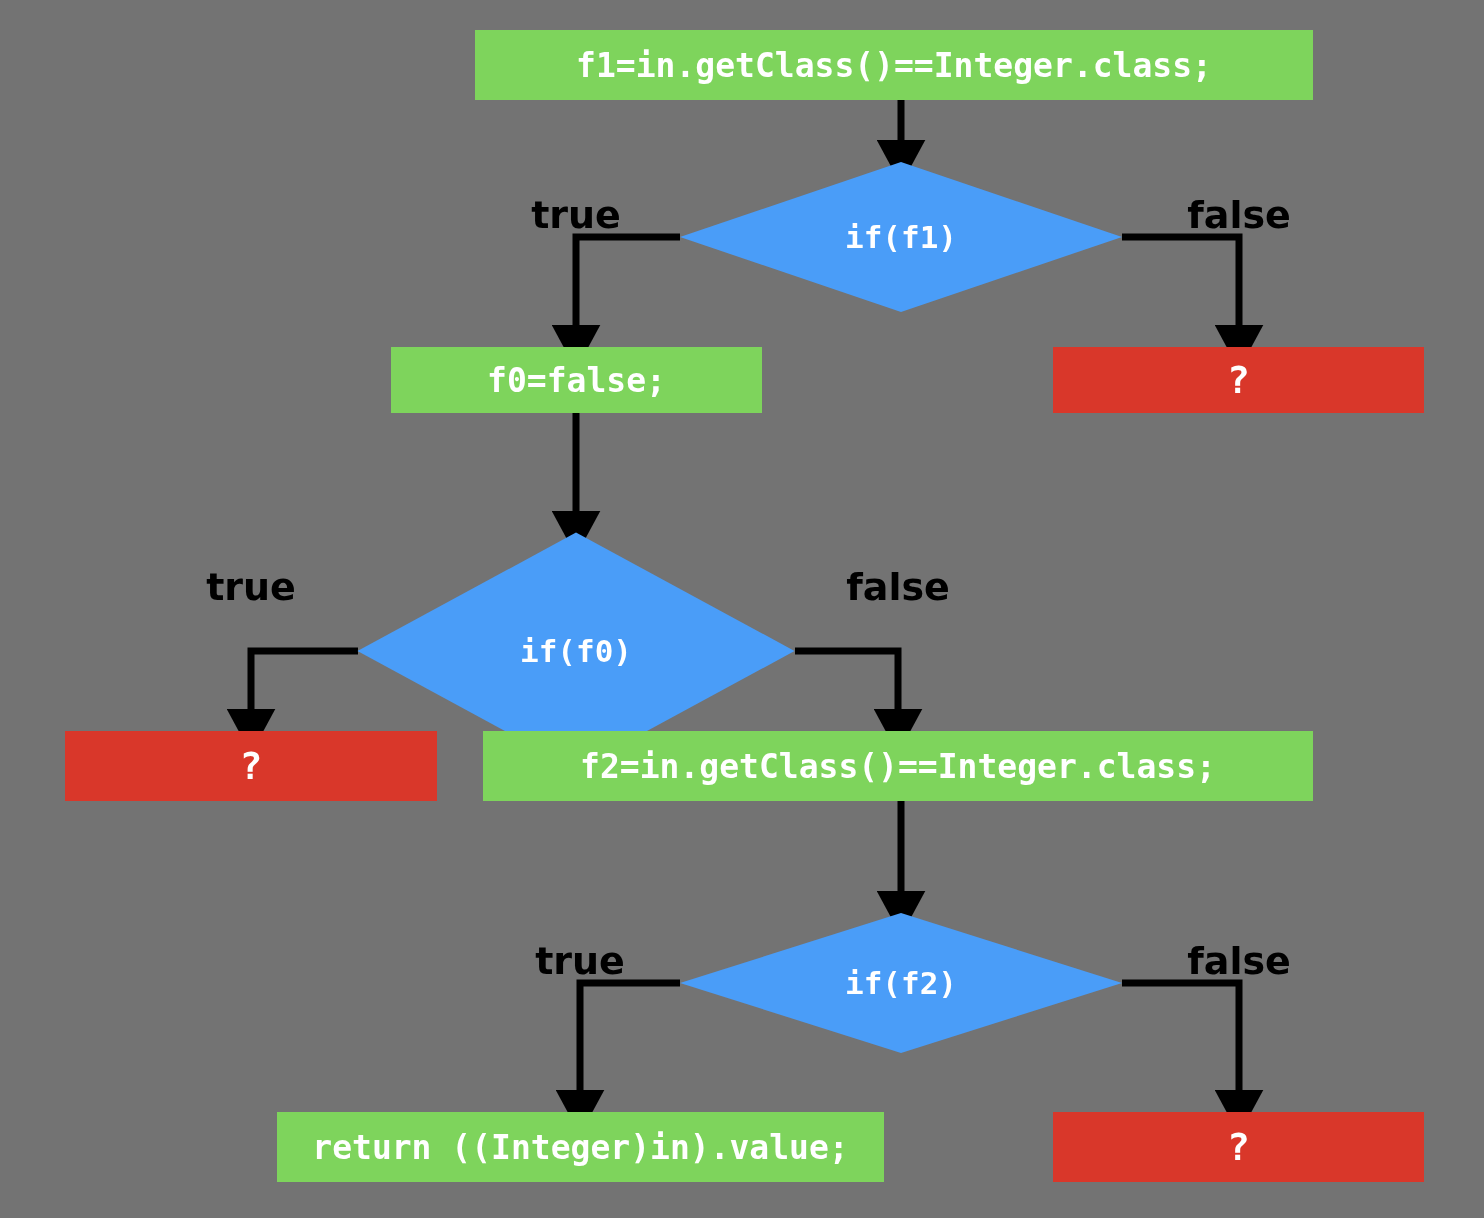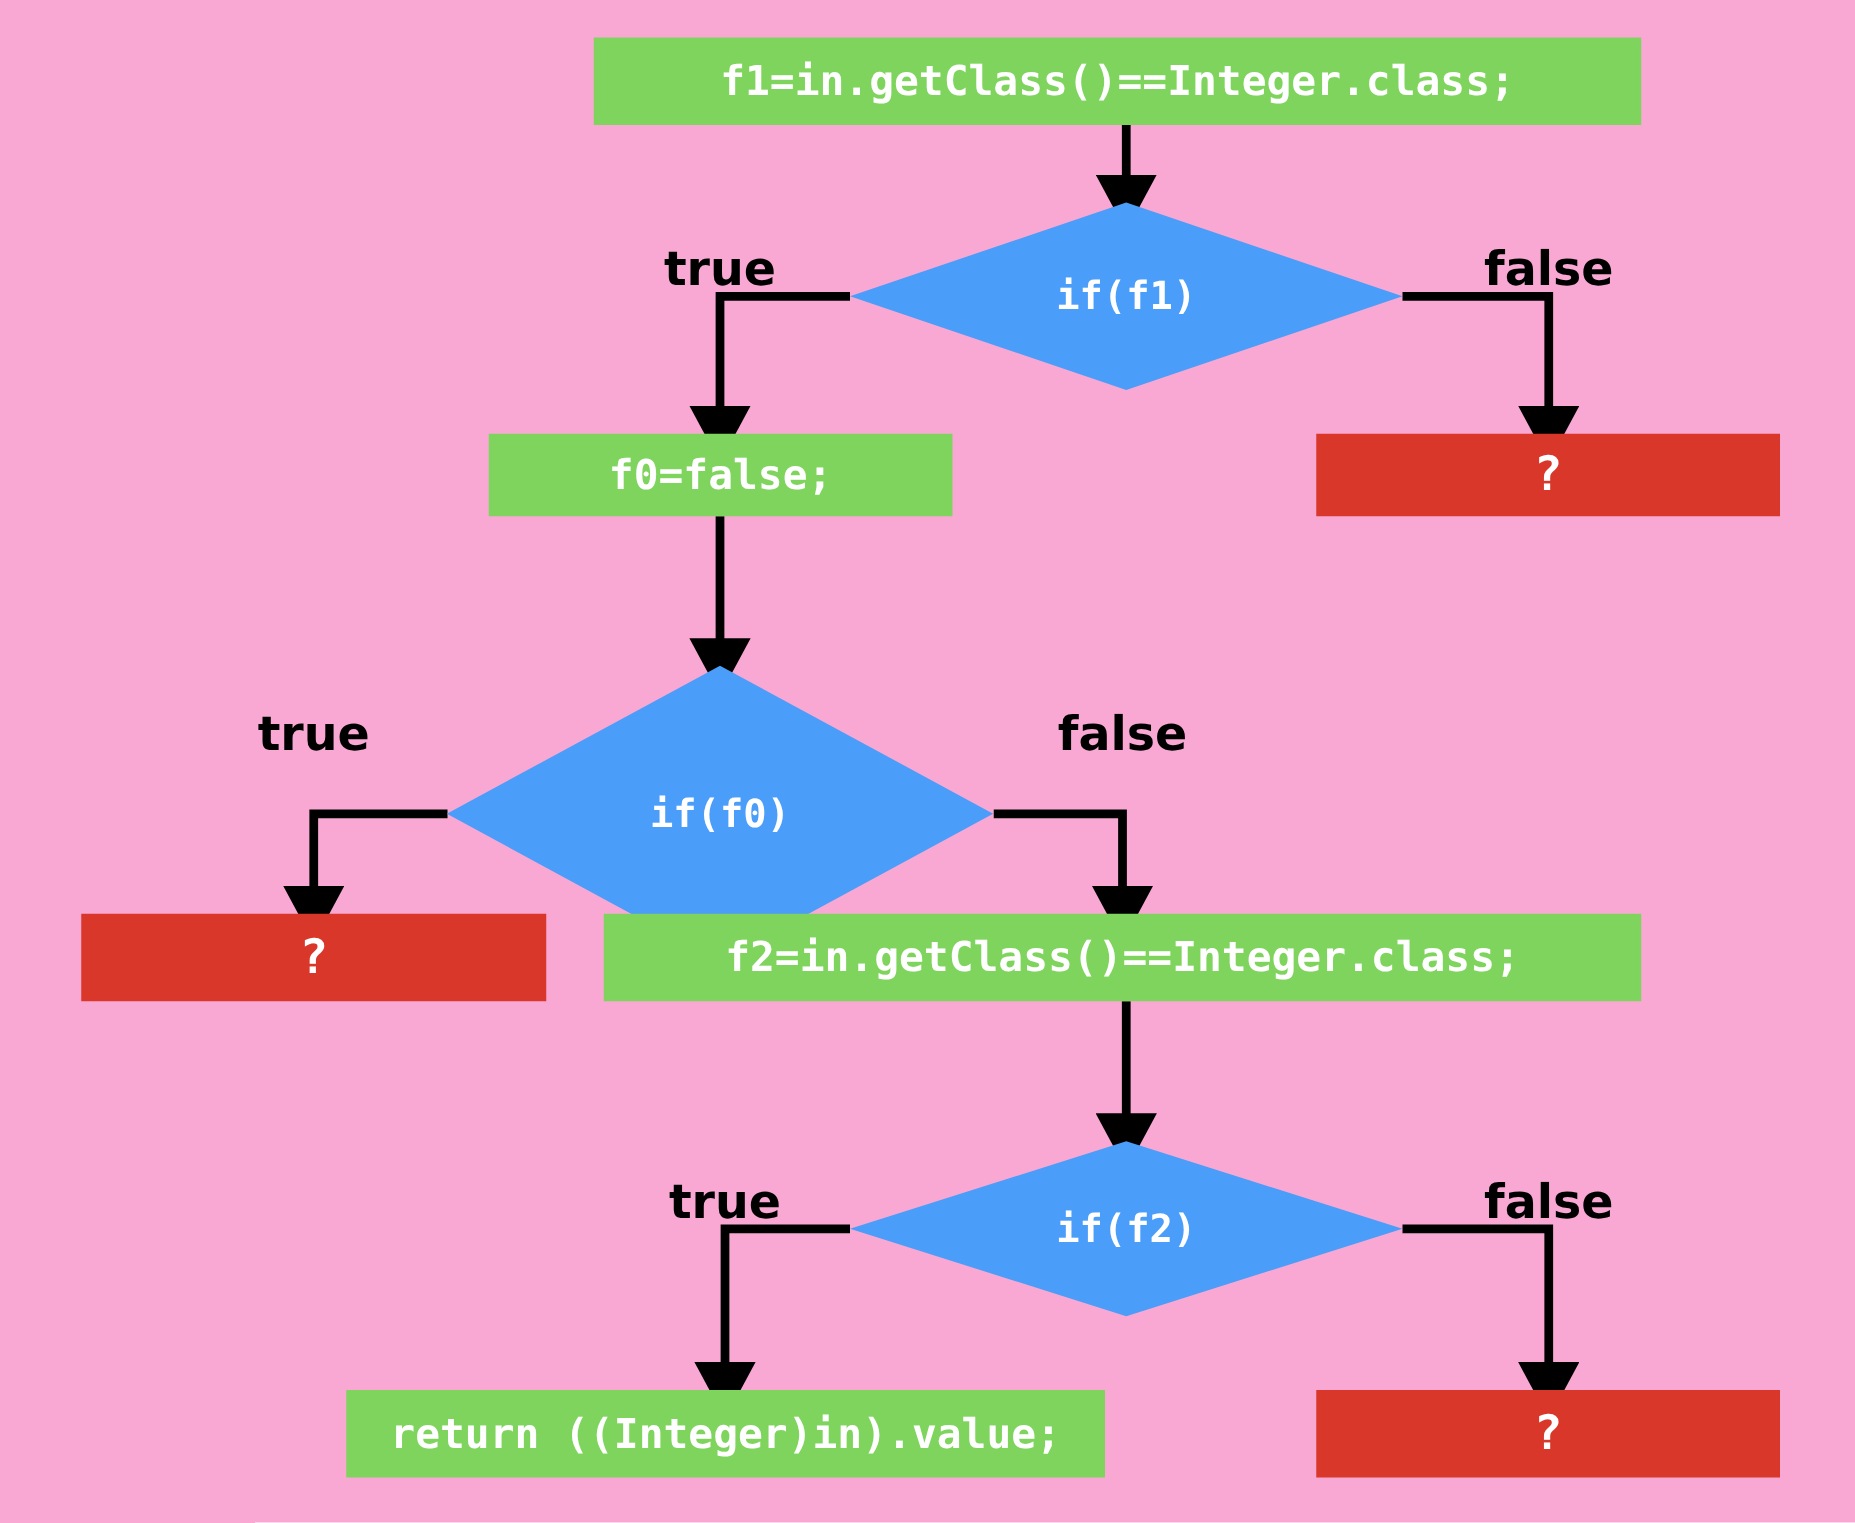--- a/index.html
+++ b/index.html
@@ -10,21 +10,21 @@
   body {
     width: 1484px;
     height: 1218px;
     overflow: hidden;
     font-family: "DejaVu Sans", sans-serif;
   }
   #flowchart-root {
     position: relative;
     width: 1484px;
     height: 1218px;
-    background: #f9a8d4;
+    background: #737373;
   }
   svg.flow-canvas {
     position: absolute;
     left: 0;
     top: 0;
     width: 1484px;
     height: 1218px;
     display: block;
   }
   .node-process-text,

